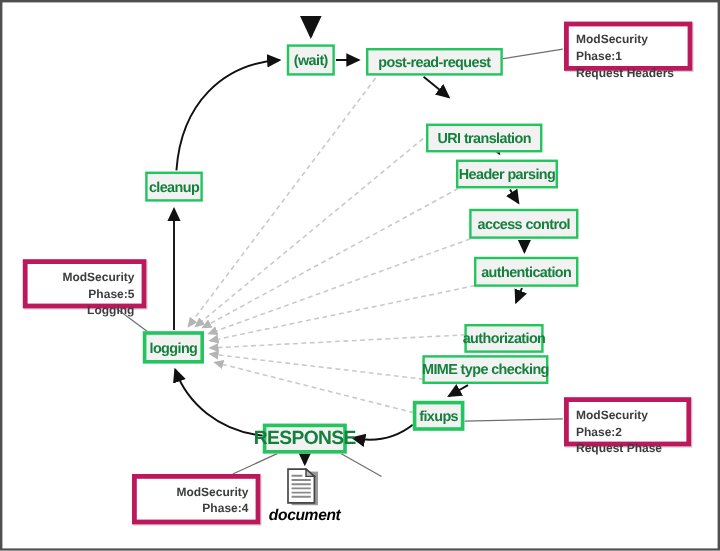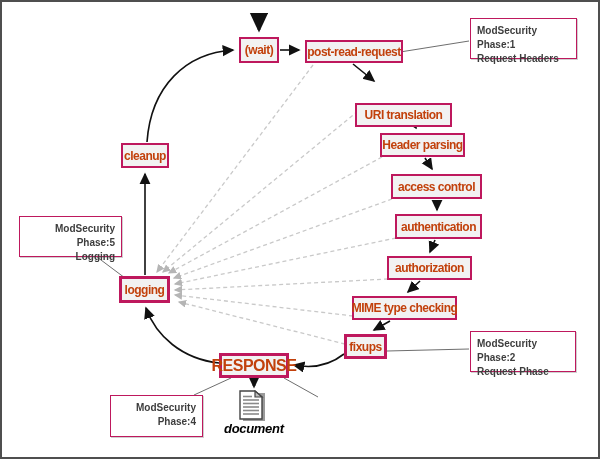--- a/index.html
+++ b/index.html
@@ -4,29 +4,29 @@
 <style>
   html,body{margin:0;padding:0;background:#fff;}
   #stage{
     position:relative;width:600px;height:459px;box-sizing:border-box;
     border:2px solid #4f4f4f;background:#fff;overflow:hidden;
     font-family:"Liberation Sans",sans-serif;
   }
   #wires{position:absolute;left:0;top:0;width:600px;height:459px;}
   .node{
     position:absolute;box-sizing:border-box;background:#f2f2f2;
-    border:2px solid #be185d;display:flex;align-items:center;justify-content:center;
-    font-weight:bold;font-size:12px;letter-spacing:-0.5px;color:#c2410c;
+    border:2px solid #22c55e;display:flex;align-items:center;justify-content:center;
+    font-weight:bold;font-size:12px;letter-spacing:-0.5px;color:#15803d;
     white-space:nowrap;z-index:2;
   }
   .node.thick{border-width:3px;}
   .node.big{font-size:16px;}
   .ann{
     position:absolute;box-sizing:border-box;background:#fff;
-    border:1px solid #be185d;box-shadow:1px 1px 0 rgba(120,120,120,.35);
+    border:4px solid #be185d;box-shadow:1px 1px 0 rgba(120,120,120,.35);
     font-weight:bold;font-size:10px;line-height:1.4;color:#3d3d3d;
     padding:5px 6px;z-index:2;
   }
   .ann.right{text-align:right;}
   .ann span{display:block;}
   #doc-icon{position:absolute;left:236px;top:388px;z-index:2;}
   #doc-label{
     position:absolute;left:222px;top:419px;width:70px;text-align:left;
     font-style:italic;font-weight:bold;font-size:13px;color:#000;
     letter-spacing:-0.3px;z-index:2;
@@ -78,41 +78,41 @@
       <path stroke-width="1.6" d="M388,319 L372,328" marker-end="url(#mBlack)"></path>
       <path stroke-width="1.6" d="M342,352 C328,363 312,367 292,363" marker-end="url(#mBlack)"></path>
       <path stroke-width="1.6" d="M217,361 C180,357 154,334 144,306" marker-end="url(#mBlack)"></path>
       <path stroke-width="1.6" d="M143,273 L143,172" marker-end="url(#mBlack)"></path>
       <path stroke-width="1.6" d="M145,140 C149,84 184,51 231,48" marker-end="url(#mBlack)"></path>
       <path stroke-width="2.6" d="M252,376 L252,384" marker-end="url(#mBlack)"></path>
     </g>
   </svg>
 
   <div class="node" style="left:237px;top:35px;width:40px;height:26px;">(wait)</div>
-  <div class="node" style="left:303px;top:38px;width:98px;height:23px;">post-read-request</div>
+  <div class="node" style="left:303px;top:38px;width:114px;height:23px;">post-read-request</div>
   <div class="node" style="left:353px;top:85px;width:97px;height:24px;margin-top:16px;">URI translation</div>
   <div class="node" style="left:378px;top:131px;width:85px;height:24px;">Header parsing</div>
   <div class="node" style="left:393px;top:212px;width:87px;height:25px;">authentication</div>
   <div class="node" style="left:389px;top:172px;width:91px;height:25px;">access control</div>
-  <div class="node" style="left:385px;top:254px;width:85px;height:24px;">authorization</div>
+  <div class="node" style="left:385px;top:268px;width:66px;height:24px;">authorization</div>
   <div class="node" style="left:350px;top:294px;width:105px;height:24px;">MIME type checking</div>
   <div class="node thick" style="left:342px;top:332px;width:43px;height:25px;text-align:center;">fixups</div>
   <div class="node thick big" style="left:217px;top:351px;width:70px;height:25px;">RESPONSE</div>
   <div class="node thick" style="left:117px;top:274px;width:51px;height:27px;">logging</div>
   <div class="node" style="left:119px;top:141px;width:48px;height:25px;">cleanup</div>
 
   <div class="ann" style="left:468px;top:16px;width:107px;height:41px;">
     <span>ModSecurity Phase:1</span>
     <span>Request Headers</span>
   </div>
   <div class="ann" style="left:468px;top:329px;width:106px;height:41px;">
     <span>ModSecurity Phase:2</span>
     <span>Request Phase</span>
   </div>
-  <div class="ann right" style="left:108px;top:393px;width:93px;height:42px;">
+  <div class="ann right" style="left:108px;top:393px;width:107px;height:42px;">
     <span>ModSecurity Phase:4</span>
   </div>
   <div class="ann right" style="left:17px;top:214px;width:103px;height:41px;">
     <span>ModSecurity Phase:5</span>
     <span>Logging</span>
   </div>
 
   <svg id="doc-icon" width="30" height="33" viewBox="0 0 30 33" xmlns="http://www.w3.org/2000/svg">
     <rect x="5" y="3" width="22" height="28" fill="#9a9a9a"></rect>
     <path d="M2,1 L17,1 L24,7 L24,29 L2,29 Z" fill="#fff" stroke="#444" stroke-width="1.4"></path>

